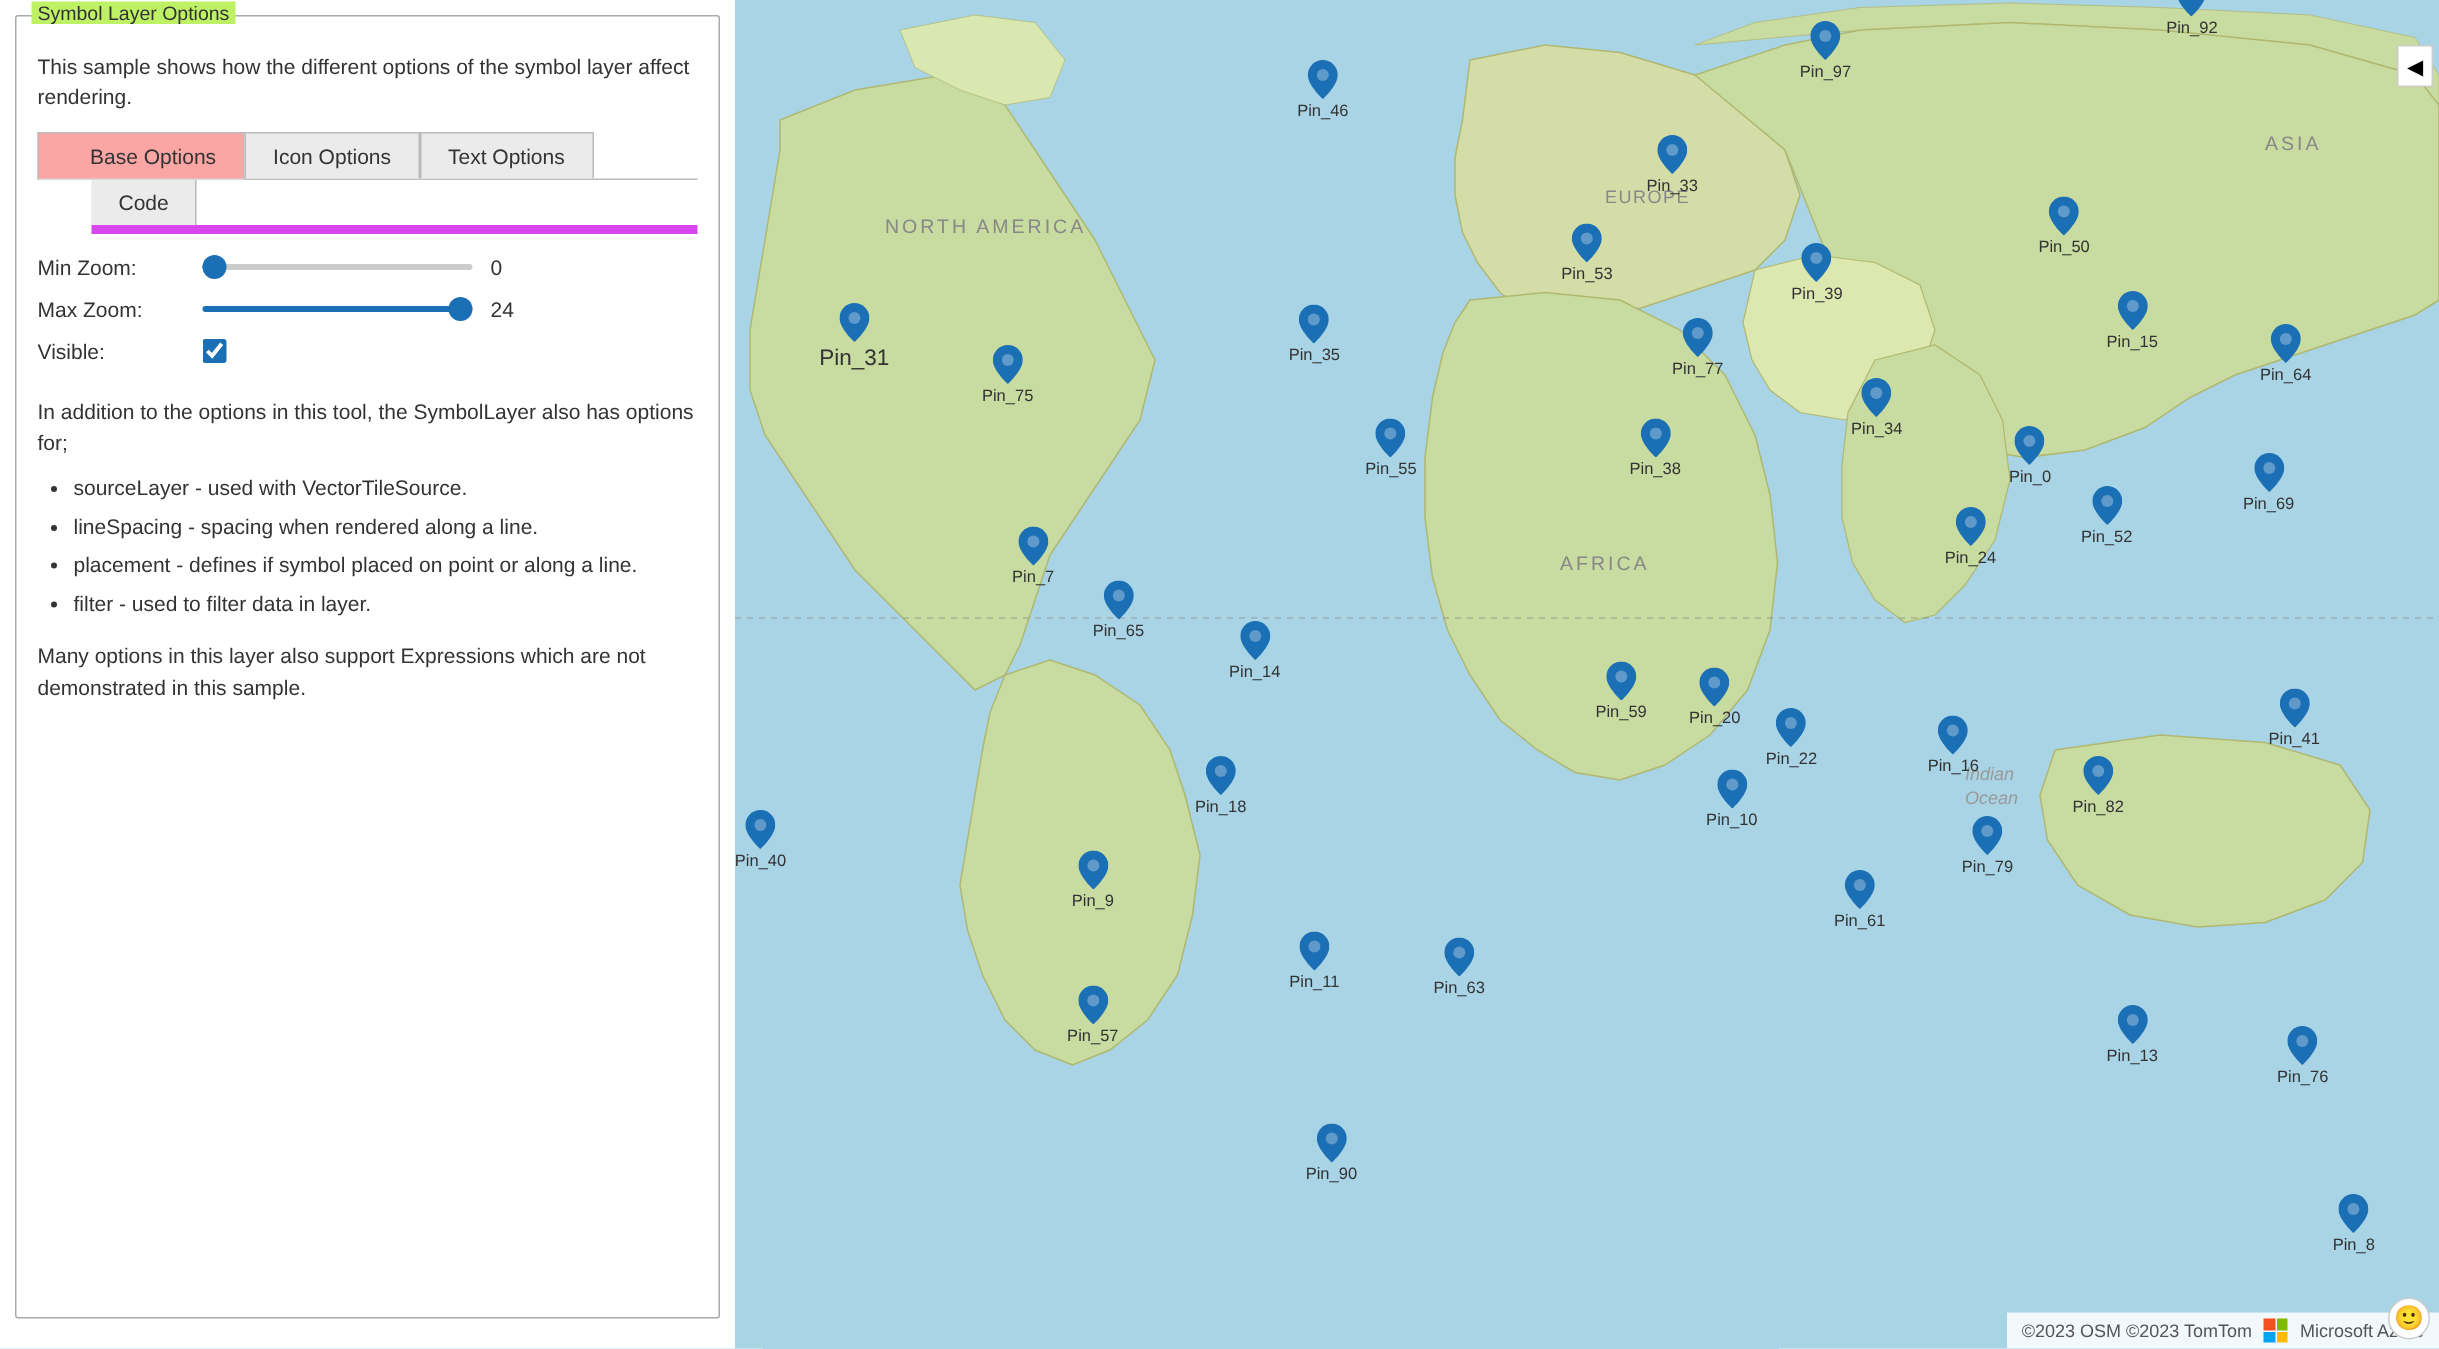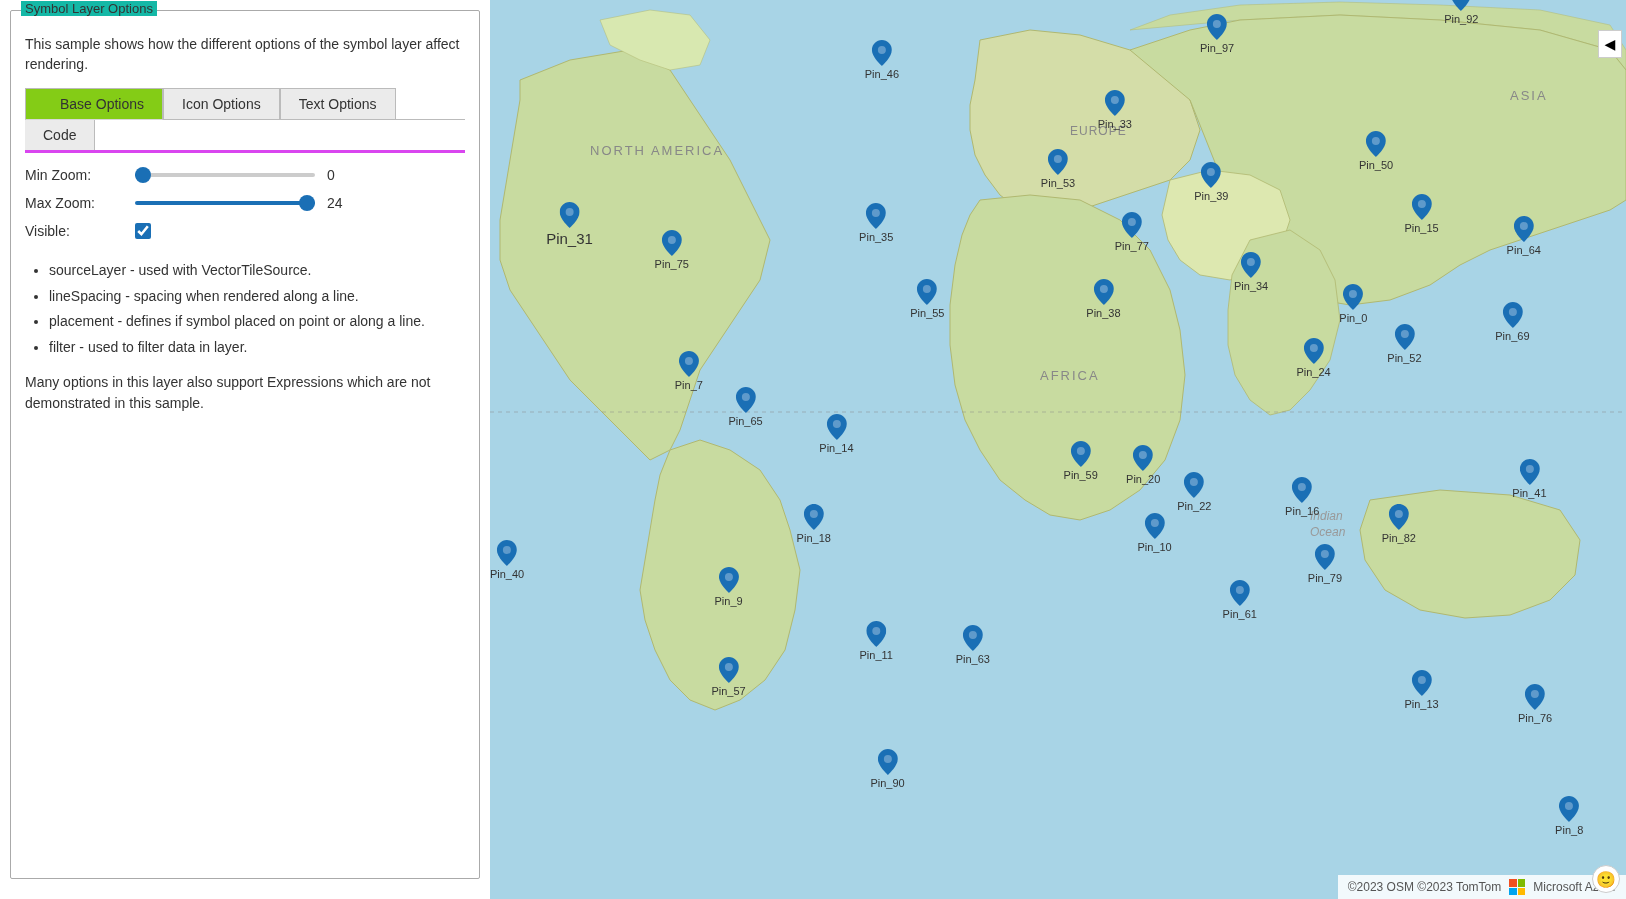--- a/index.html
+++ b/index.html
@@ -20,21 +20,21 @@
       border-radius: 2px;
       padding: 10px 14px 20px 14px;
       position: relative;
       height: calc(100% - 10px);
     }
 
     .fieldset-legend {
       position: absolute;
       top: -10px;
       left: 10px;
-      background: #14b8a6;
+      background: #bef264;
       padding: 0 4px;
       font-size: 13px;
       color: #333;
     }
 
     .description {
       margin-top: 14px;
       margin-bottom: 14px;
       font-size: 14px;
       color: #333;
@@ -204,28 +204,29 @@
       padding: 7px 18px;
       border: 1px solid #bbb;
       border-bottom: none;
       background: #ebebeb;
       cursor: pointer;
       font-size: 14px;
       color: #333;
     }
 
     .tab-btn.active {
-      background: #84cc16;
+      background: #fca5a5;
       border-bottom: 1px solid #d8d8d8;
       margin-bottom: -1px;
       padding-left: 34px;
     }
 
     .code-row {
-      border-bottom: 3px solid #d946ef;
+      border-bottom: 6px solid #d946ef;
+      margin-left: 36px;
     }
 
     .code-btn {
       padding: 7px 18px;
       border: none;
       border-right: 1px solid #bbb;
       background: #ebebeb;
       cursor: pointer;
       font-size: 14px;
       color: #333;
@@ -276,20 +277,21 @@
         <span class="control-label">Max Zoom:</span>
         <input type="range" class="slider slider-max" min="0" max="24" value="24" style="">
         <span class="slider-value">24</span>
       </div>
       <div class="control-row">
         <span class="control-label">Visible:</span>
         <input type="checkbox" class="checkbox-input" checked="" style="">
       </div>
     </div>
 
+    <p class="info-text">In addition to the options in this tool, the SymbolLayer also has options for;</p>
 
     <ul class="bullet-list">
       <li>sourceLayer - used with VectorTileSource.</li>
       <li>lineSpacing - spacing when rendered along a line.</li>
       <li>placement - defines if symbol placed on point or along a line.</li>
       <li>filter - used to filter data in layer.</li>
     </ul>
 
     <p class="info-text">Many options in this layer also support Expressions which are not demonstrated in this sample.</p>
   </div>

